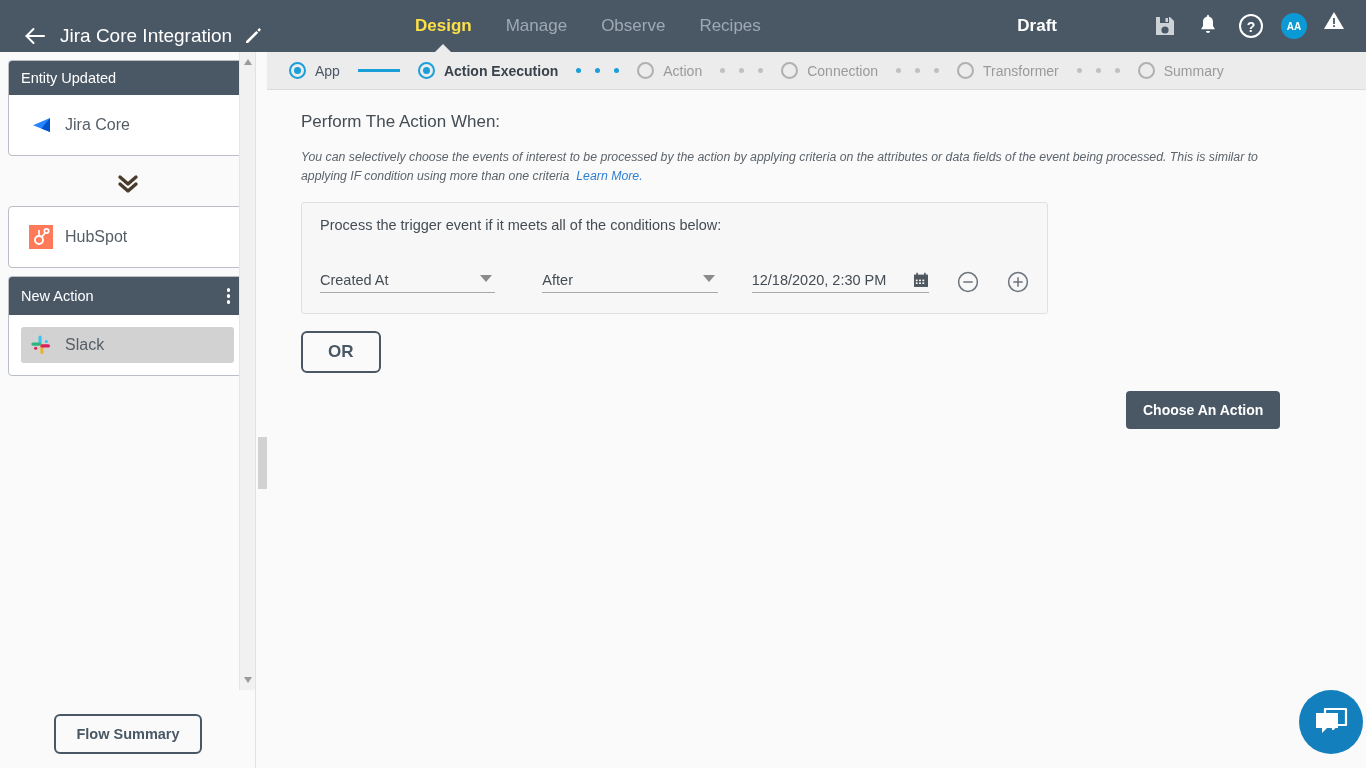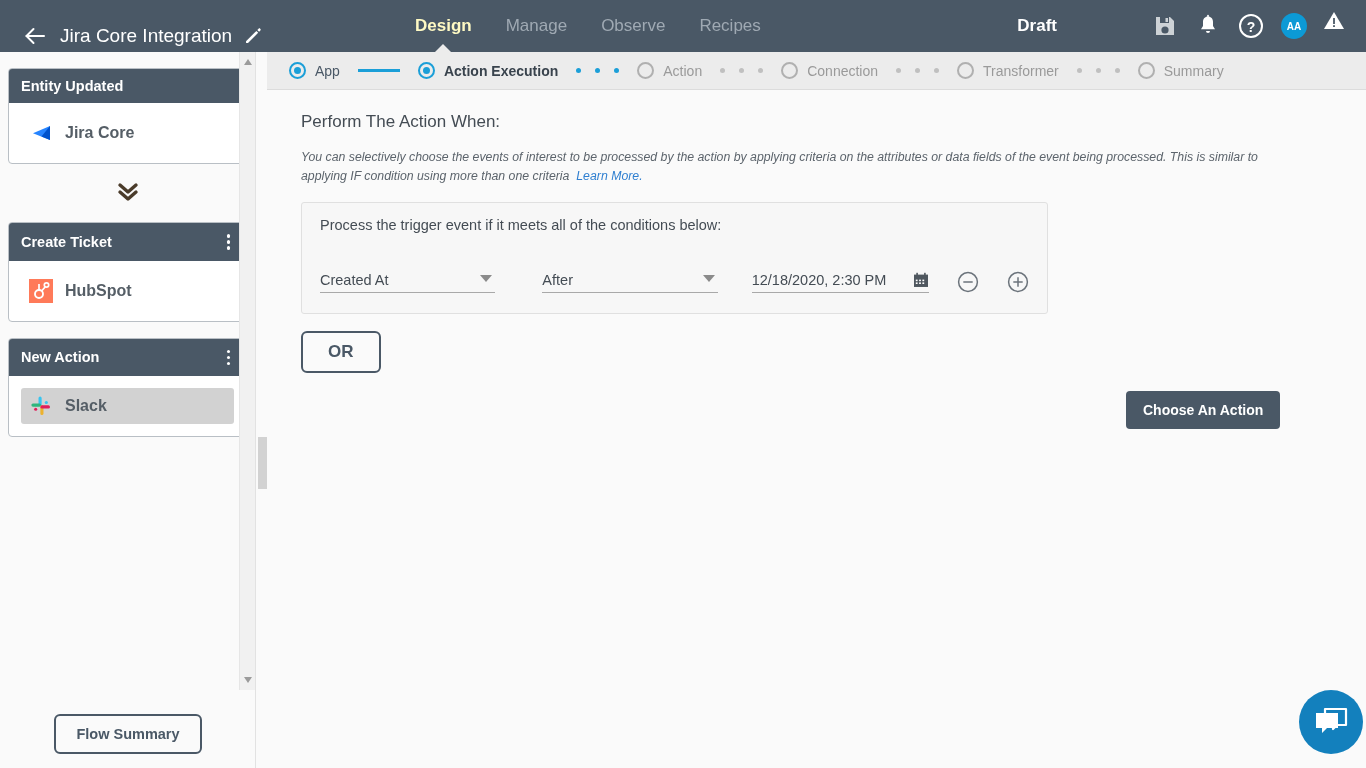--- a/index.html
+++ b/index.html
@@ -24,21 +24,21 @@
   }
   .hdr-title {
     color: #ffffff; font-size: 19px; margin-left: 14px; white-space: nowrap;
   }
   .edit-pencil { margin-left: 12px; width: 18px; height: 18px; cursor: pointer; display:flex; align-items:center;}
   .hdr-tabs { display: flex; align-items: center; gap: 30px; margin-left: 13px; height: 52px; }
   .tab {
     color: #9fa9b3; font-size: 17px; position: relative; height: 52px;
     display: flex; align-items: center; cursor: pointer; padding: 0 2px;
   }
-  .tab.active { color: #fef9c3; font-weight: bold; }
+  .tab.active { color: #fde047; font-weight: bold; }
   .tab.active::after {
     content: ""; position: absolute; bottom: -1px; left: 50%;
     transform: translateX(-50%);
     border-left: 9px solid transparent; border-right: 9px solid transparent;
     border-bottom: 9px solid #ececec;
   }
   .hdr-right {
     margin-left: auto; display: flex; align-items: center; gap: 17px; padding-right: 20px;
   }
   .draft-label { color: #ffffff; font-size: 17px; font-weight: bold; margin-right: 78px; }
@@ -49,22 +49,22 @@
     display: flex; align-items: center; justify-content: center; cursor: pointer;
   }
   .warn-icon { width: 24px; height: 24px; position: relative; top: -5px; margin-left: -2px; }
 
   
   .sidebar {
     position: absolute; left: 0; top: 52px; width: 256px; height: 716px;
     background: #fafafa; border-right: 1px solid #e2e2e2;
   }
   .node {
-    margin: 16px 8px 0 8px; border: 1px solid #b9bfc5; border-radius: 4px;
-    background: #ffffff; overflow: hidden; font-weight: bold;
+    margin: 8px 8px 0 8px; border: 1px solid #b9bfc5; border-radius: 4px;
+    background: #ffffff; overflow: hidden;
   }
   .node-head {
     background: #4a5866; color: #ffffff; font-size: 14.5px;
     padding: 9px 12px; display: flex; align-items: center; justify-content: space-between;
   }
   .kebab { display: flex; flex-direction: column; gap: 2.5px; cursor: pointer; padding: 2px 4px; }
   .kebab span { width: 3.5px; height: 3.5px; border-radius: 50%; background: #ffffff; display: block; }
   .node-body { padding: 12px 12px; display: flex; align-items: center; min-height: 52px; }
   .node-row {
     display: flex; align-items: center; gap: 12px; padding: 6px 8px;
@@ -281,28 +281,20 @@
     </div>
 
     <div class="chev-down">
       <svg width="26" height="24" viewBox="0 0 26 24" aria-hidden="true">
         <path d="M5 5 L13 12 L21 5" fill="none" stroke="#4a3b2a" stroke-width="3.4" stroke-linecap="round" stroke-linejoin="round"></path>
         <path d="M5 12 L13 19 L21 12" fill="none" stroke="#4a3b2a" stroke-width="3.4" stroke-linecap="round" stroke-linejoin="round"></path>
       </svg>
     </div>
 
     <div class="node">
-      <div class="node-head">
-        <span>Create Ticket</span>
-        <span class="kebab">
-            <span></span>
-            <span></span>
-            <span></span>
-          </span>
-      </div>
       <div class="node-body">
         <div class="node-row">
           <span class="app-icon">
             <svg width="24" height="24" viewBox="0 0 24 24" aria-hidden="true">
               <rect x="0" y="0" width="24" height="24" fill="#ff7a59"></rect>
               <circle cx="10" cy="15" r="4" fill="none" stroke="#ffffff" stroke-width="1.9"></circle>
               <circle cx="17.5" cy="6" r="2.2" fill="none" stroke="#ffffff" stroke-width="1.7"></circle>
               <line x1="12.6" y1="12" x2="16.3" y2="7.8" stroke="#ffffff" stroke-width="1.7"></line>
               <line x1="10" y1="5" x2="10" y2="11" stroke="#ffffff" stroke-width="1.7"></line>
             </svg>

